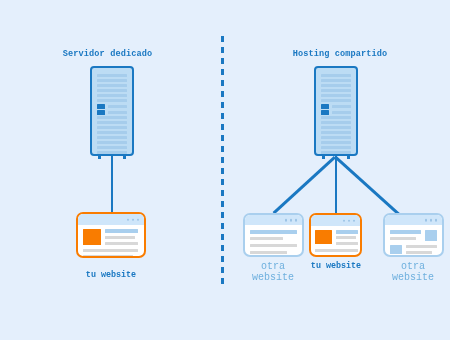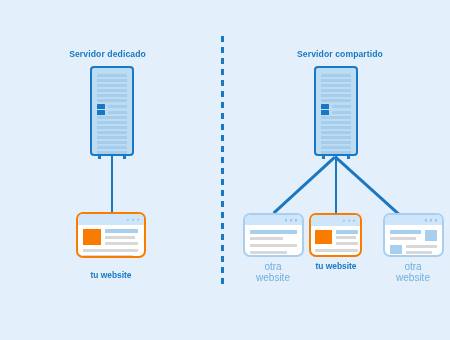--- a/index.html
+++ b/index.html
@@ -5,21 +5,21 @@
   html, body {
     margin: 0; padding: 0;
   }
   body {
     width: 450px; height: 340px;
     background: #e4effc;
     font-family: "Liberation Sans", sans-serif;
     overflow: hidden;
     position: relative;
   }
-  .stage { position: absolute; inset: 0; }
+  .stage { position: absolute; inset: 0; font-family: Liberation Mono, monospace; }
 
   
   .panel-title {
     position: absolute;
     font-size: 8.6px;
     font-weight: bold;
     color: #1a78c2;
     letter-spacing: .1px;
     white-space: nowrap;
     text-align: center;
@@ -129,21 +129,21 @@
   }
   .caption.mine  { font-size: 8.4px; font-weight: bold; color: #1a78c2; }
   .caption.other { font-size: 10px; font-weight: normal; color: #6fb0de; }
 </style>
 </head>
 <body>
 
 <div class="stage">
 
   <div class="panel-title" id="title-left">Servidor dedicado</div>
-  <div class="panel-title" id="title-right">Servidor compartido</div>
+  <div class="panel-title" id="title-right">Hosting compartido</div>
 
   <div class="divider"></div>
 
   <div class="vline" style="left:110.7px; top:155px; height:62px;"></div>
 
   <div class="server" id="srv-left" style="left:90px; top:66px;">
     <div class="server-inner">
         <div class="srow" style="left: 0px; right: 0px; top: 1px;"></div>
         <div class="srow" style="left: 0px; right: 0px; top: 6px;"></div>
         <div class="srow" style="left: 0px; right: 0px; top: 11px;"></div>

